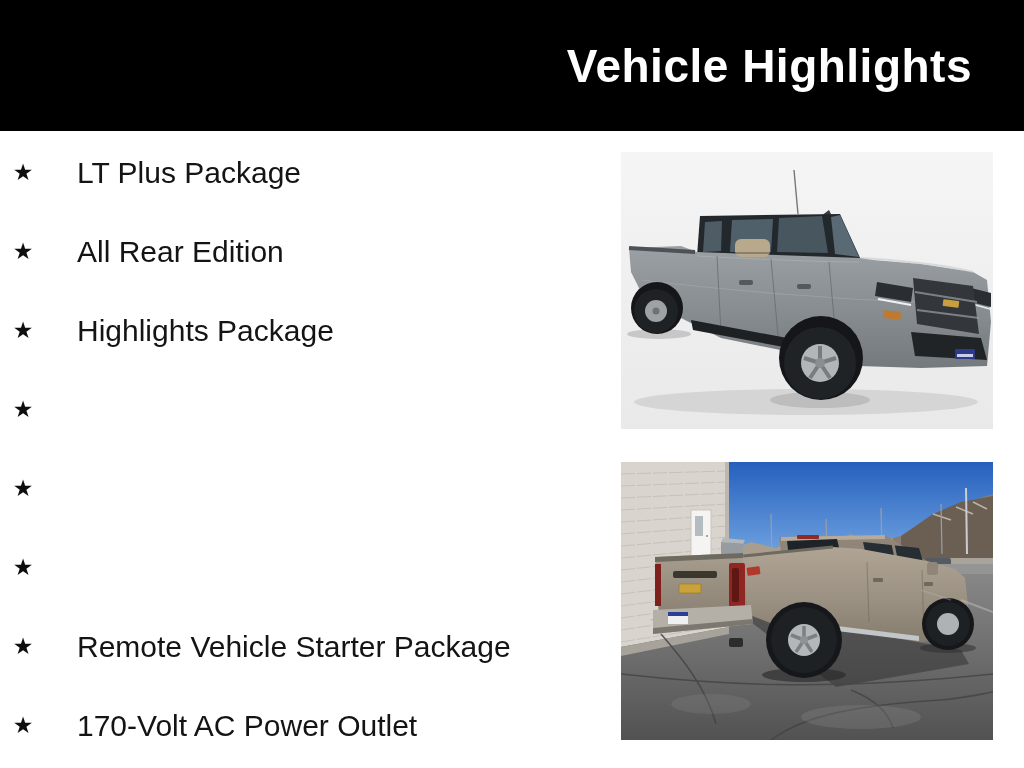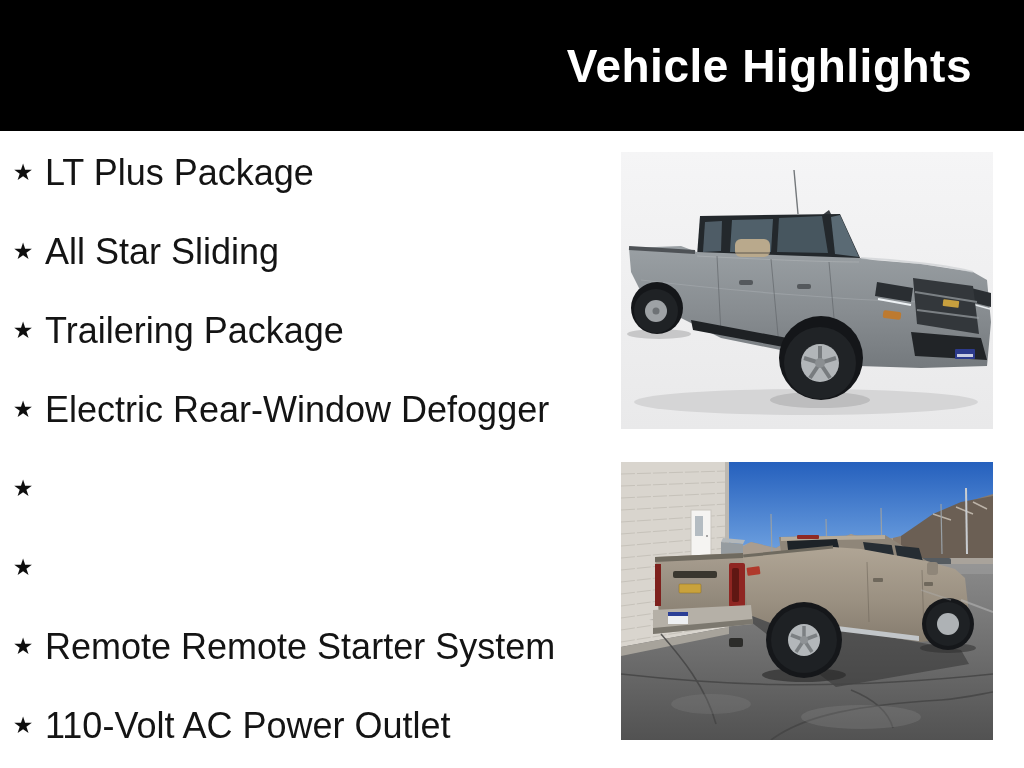--- a/index.html
+++ b/index.html
@@ -42,23 +42,24 @@
   }
   .star {
     font-size: 23px;
     color: #0e0e0e;
     width: 26px;
     text-align: center;
     margin-right: 9px;
     flex: 0 0 auto;
   }
   .item .label {
-    font-size: 36px;
+    font-size: 30px;
     color: #141414;
     white-space: nowrap;
+    margin-left: 32px;
   }
 
   
   .photo {
     position: absolute;
     left: 621px;
     width: 372px;
     overflow: hidden;
     background: #f1f1f2;
   }
@@ -75,43 +76,42 @@
     <h1 class="title">Vehicle Highlights</h1>
   </header>
 
   <ul class="highlights">
     <li class="item">
       <span class="star">★</span>
       <span class="label">LT Plus Package</span>
     </li>
     <li class="item">
       <span class="star">★</span>
-      <span class="label">All Star Sliding</span>
-    </li>
-    <li class="item">
-      <span class="star">★</span>
-      <span class="label">Trailering Package</span>
-    </li>
-    <li class="item">
-      <span class="star">★</span>
-      <span class="label">Electric Rear-Window Defogger</span>
-    </li>
-    <li class="item">
-      <span class="star">★</span>
-    </li>
-    <li class="item">
-      <span class="star">★</span>
-    </li>
-    <li class="item">
-      <span class="star">★</span>
-      <span class="label">Remote Remote Starter System</span>
-    </li>
-    <li class="item">
-      <span class="star">★</span>
-      <span class="label">110-Volt AC Power Outlet</span>
+      <span class="label">All Rear Edition</span>
+    </li>
+    <li class="item">
+      <span class="star">★</span>
+      <span class="label">Highlights Package</span>
+    </li>
+    <li class="item">
+      <span class="star">★</span>
+    </li>
+    <li class="item">
+      <span class="star">★</span>
+    </li>
+    <li class="item">
+      <span class="star">★</span>
+    </li>
+    <li class="item">
+      <span class="star">★</span>
+      <span class="label">Remote Vehicle Starter Package</span>
+    </li>
+    <li class="item">
+      <span class="star">★</span>
+      <span class="label">170-Volt AC Power Outlet</span>
     </li>
   </ul>
 
   <figure class="photo photo-front">
     <svg viewBox="0 0 372 277" xmlns="http://www.w3.org/2000/svg">
       <defs>
         <linearGradient id="bgA" x1="0" y1="0" x2="0" y2="1">
           <stop offset="0" stop-color="#f5f5f6"></stop>
             <stop offset="1" stop-color="#e9e9ea"></stop>
         </linearGradient>

